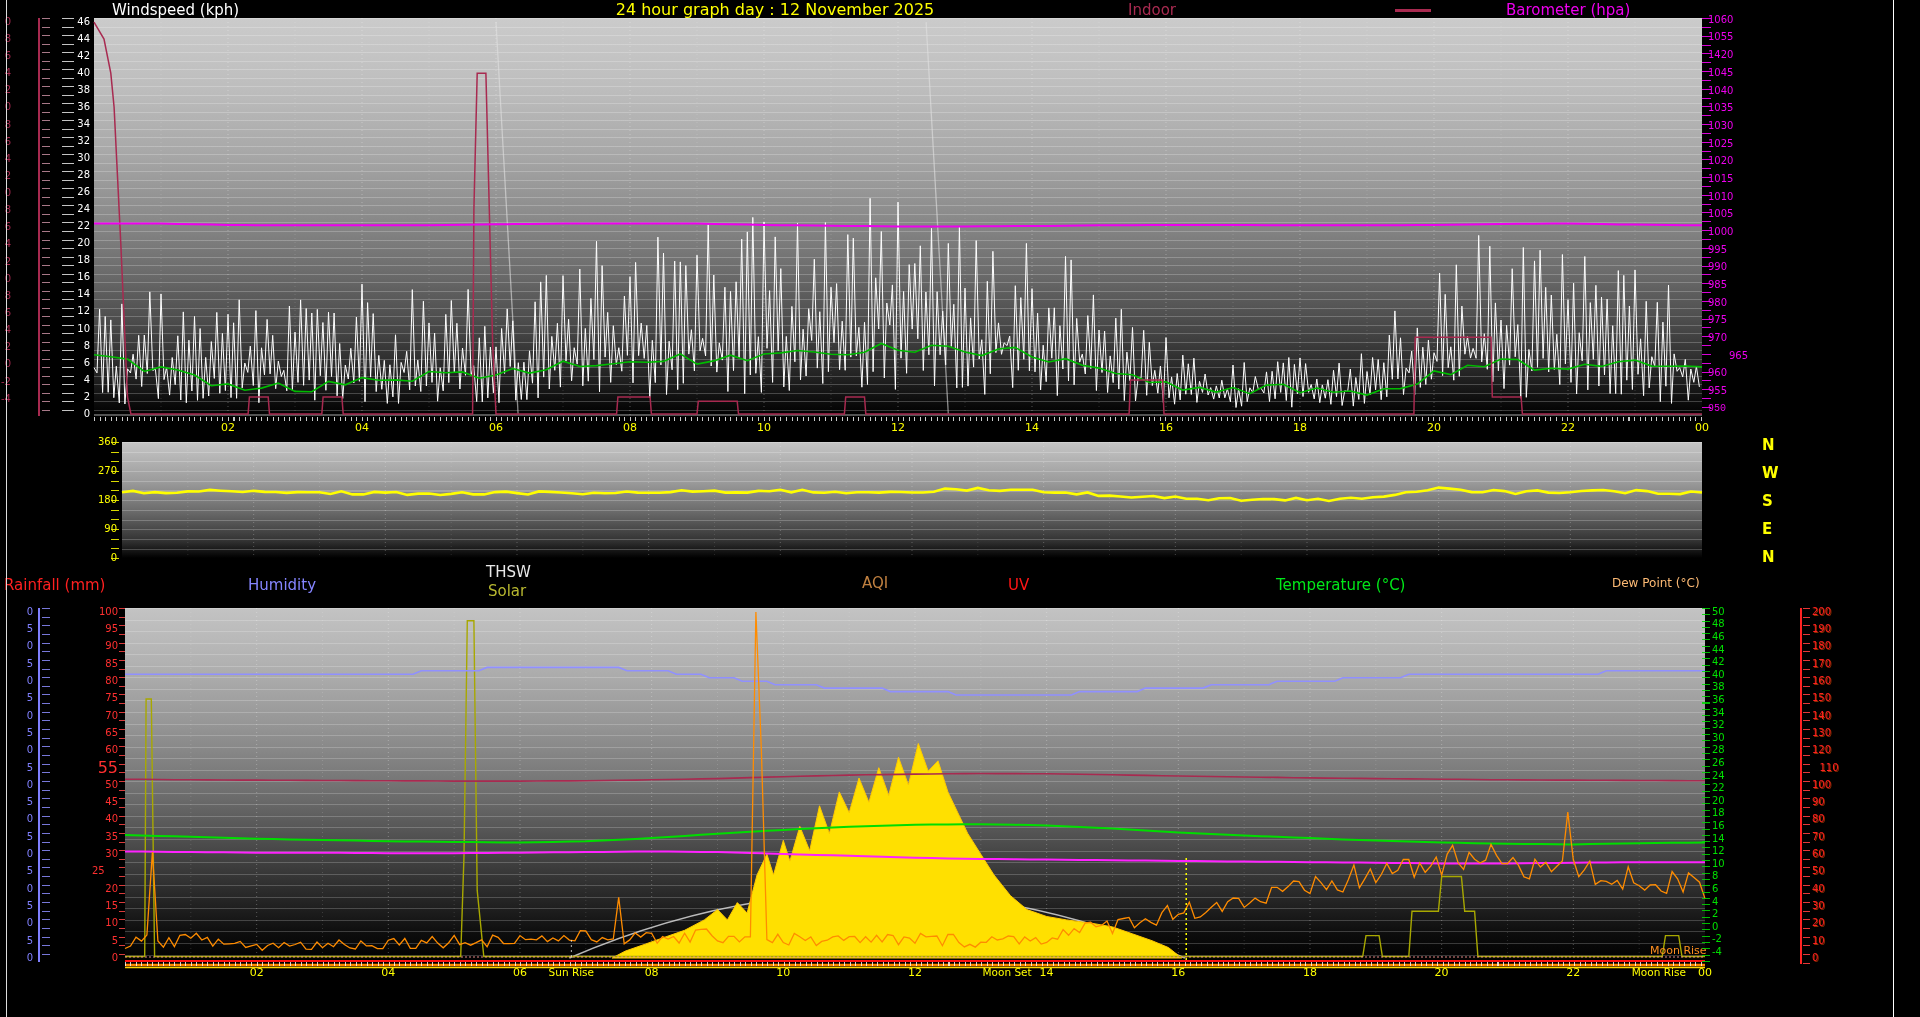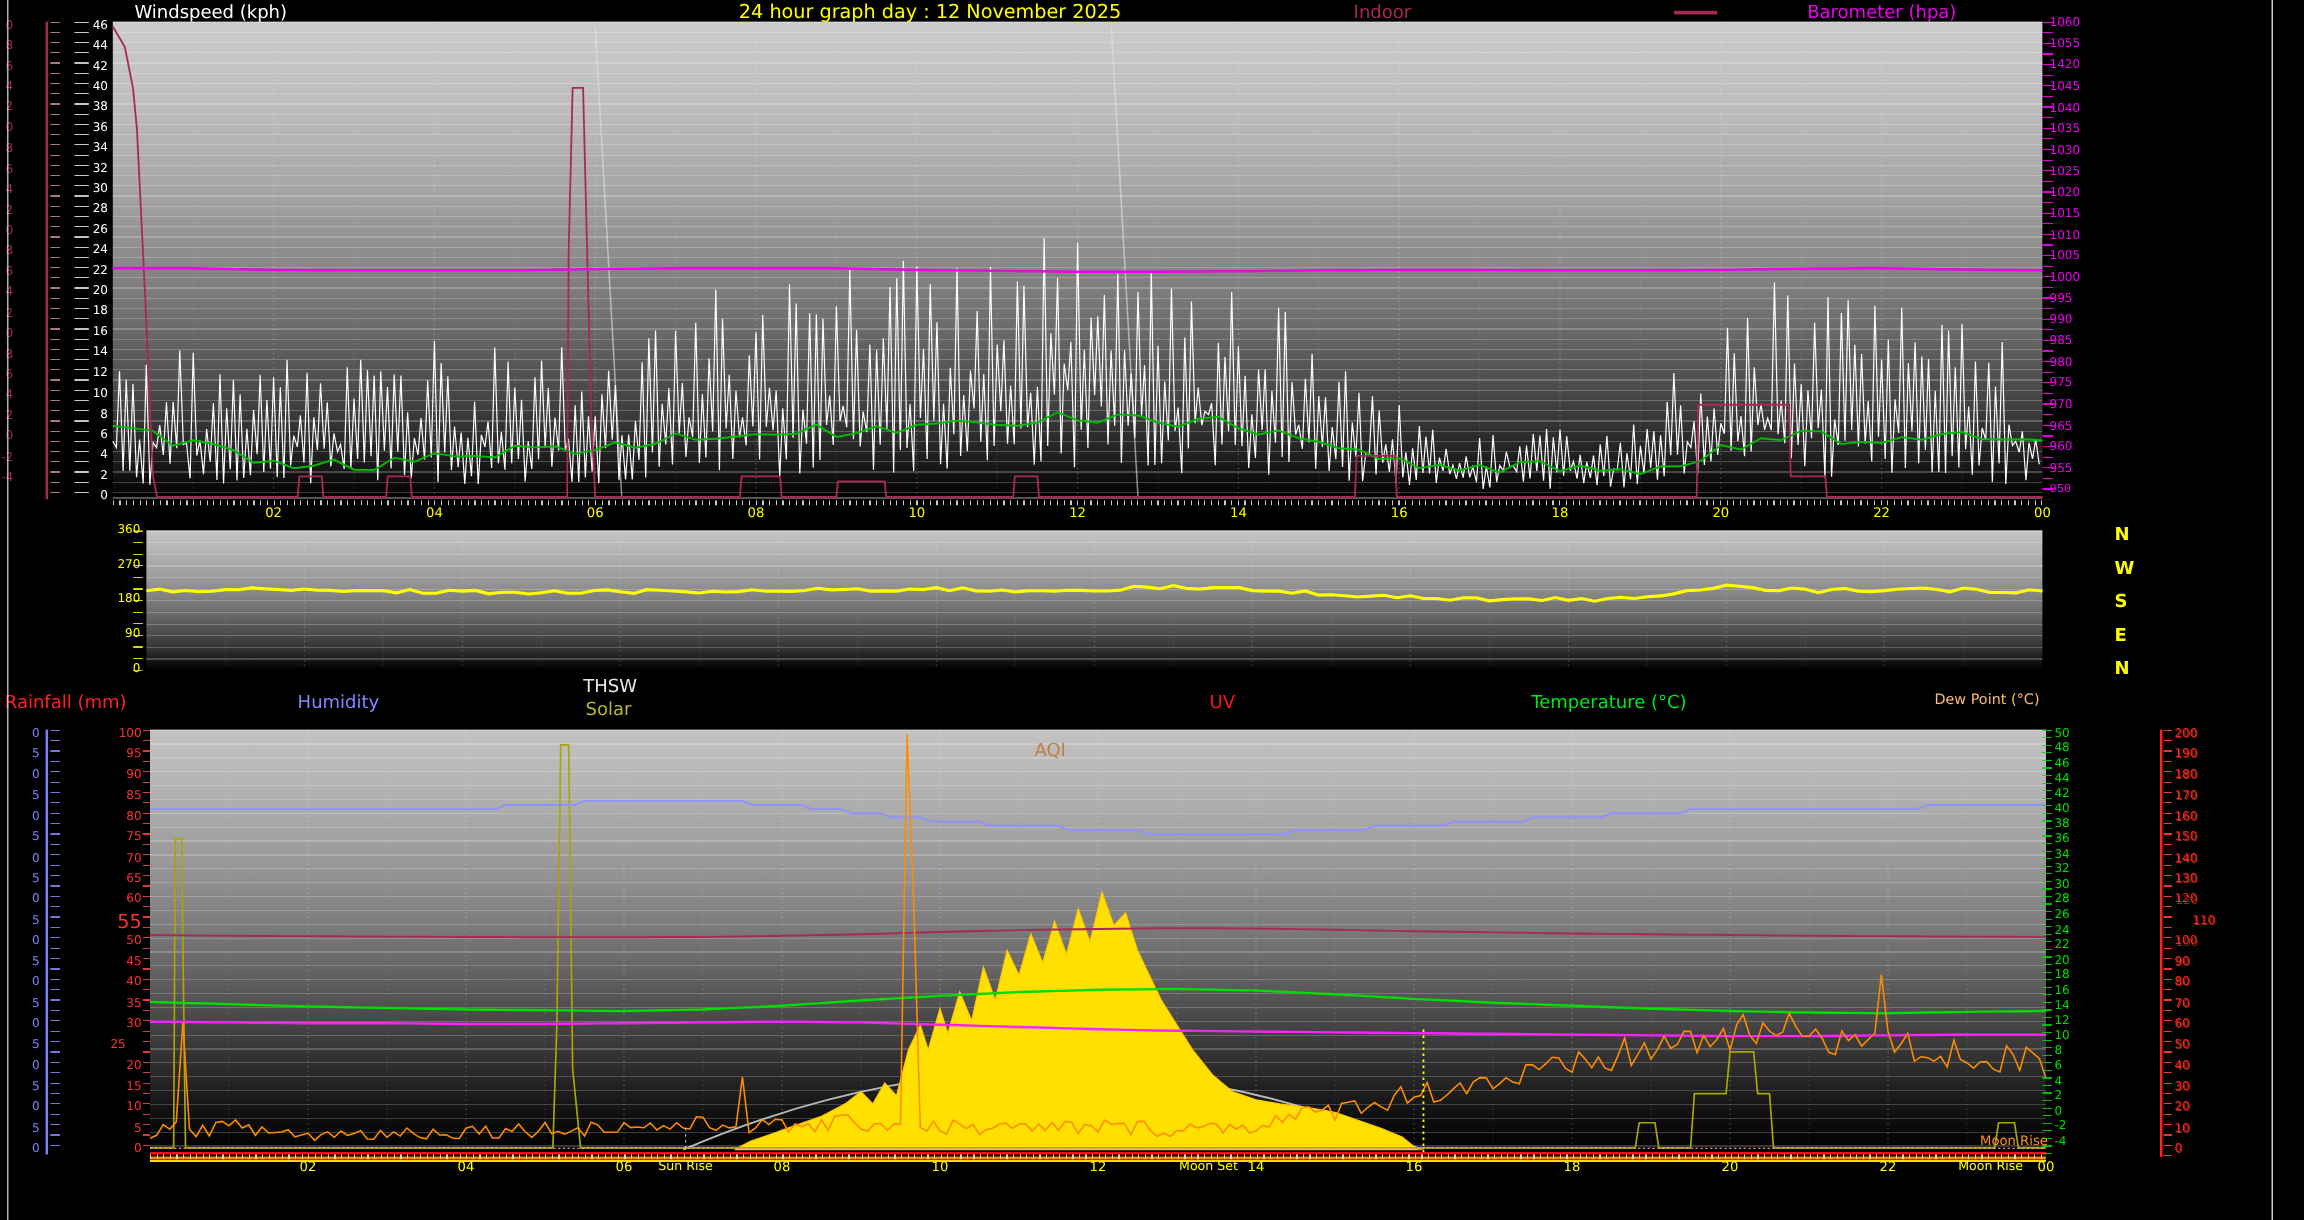--- a/index.html
+++ b/index.html
@@ -192,21 +192,21 @@
 <div style="position: absolute; white-space: nowrap; left: 1708px; top: 172.92px; width: 40px; text-align: left; font-size: 10px; color: rgb(238, 0, 238); line-height: 12px; text-shadow: none;">1015</div>
 <div style="position: absolute; white-space: nowrap; left: 1708px; top: 190.6px; width: 40px; text-align: left; font-size: 10px; color: rgb(238, 0, 238); line-height: 12px; text-shadow: none;">1010</div>
 <div style="position: absolute; white-space: nowrap; left: 1708px; top: 208.28px; width: 40px; text-align: left; font-size: 10px; color: rgb(238, 0, 238); line-height: 12px; text-shadow: none;">1005</div>
 <div style="position: absolute; white-space: nowrap; left: 1708px; top: 225.96px; width: 40px; text-align: left; font-size: 10px; color: rgb(238, 0, 238); line-height: 12px; text-shadow: none;">1000</div>
 <div style="position: absolute; white-space: nowrap; left: 1708px; top: 243.64px; width: 40px; text-align: left; font-size: 10px; color: rgb(238, 0, 238); line-height: 12px; text-shadow: none;">995</div>
 <div style="position: absolute; white-space: nowrap; left: 1708px; top: 261.32px; width: 40px; text-align: left; font-size: 10px; color: rgb(238, 0, 238); line-height: 12px; text-shadow: none;">990</div>
 <div style="position: absolute; white-space: nowrap; left: 1708px; top: 279px; width: 40px; text-align: left; font-size: 10px; color: rgb(238, 0, 238); line-height: 12px; text-shadow: none;">985</div>
 <div style="position: absolute; white-space: nowrap; left: 1708px; top: 296.68px; width: 40px; text-align: left; font-size: 10px; color: rgb(238, 0, 238); line-height: 12px; text-shadow: none;">980</div>
 <div style="position: absolute; white-space: nowrap; left: 1708px; top: 314.36px; width: 40px; text-align: left; font-size: 10px; color: rgb(238, 0, 238); line-height: 12px; text-shadow: none;">975</div>
 <div style="position: absolute; white-space: nowrap; left: 1708px; top: 332.04px; width: 40px; text-align: left; font-size: 10px; color: rgb(238, 0, 238); line-height: 12px; text-shadow: none;">970</div>
-<div style="position: absolute; white-space: nowrap; left: 1708px; top: 349.72px; width: 40px; text-align: left; font-size: 10px; color: rgb(238, 0, 238); line-height: 12px; text-shadow: none;">965</div>
+<div style="position: absolute; white-space: nowrap; left: 1708px; top: 349.72px; width: 40px; text-align: right; font-size: 10px; color: rgb(238, 0, 238); line-height: 12px; text-shadow: none;">965</div>
 <div style="position: absolute; white-space: nowrap; left: 1708px; top: 367.4px; width: 40px; text-align: left; font-size: 10px; color: rgb(238, 0, 238); line-height: 12px; text-shadow: none;">960</div>
 <div style="position: absolute; white-space: nowrap; left: 1708px; top: 385.08px; width: 40px; text-align: left; font-size: 10px; color: rgb(238, 0, 238); line-height: 12px; text-shadow: none;">955</div>
 <div style="position: absolute; white-space: nowrap; left: 1708px; top: 402.76px; width: 40px; text-align: left; font-size: 10px; color: rgb(238, 0, 238); line-height: 12px; text-shadow: none; font-family: Liberation Mono, monospace;">950</div>
 <div style="position: absolute; white-space: nowrap; left: 88px; top: 435.8px; width: 29px; text-align: right; font-size: 10px; color: rgb(255, 255, 0); line-height: 12px; text-shadow: none;">360</div>
 <div style="position: absolute; white-space: nowrap; left: 88px; top: 464.8px; width: 29px; text-align: right; font-size: 10px; color: rgb(255, 255, 0); line-height: 12px; text-shadow: none;">270</div>
 <div style="position: absolute; white-space: nowrap; left: 88px; top: 493.8px; width: 29px; text-align: right; font-size: 10px; color: rgb(255, 255, 0); line-height: 12px; text-shadow: none;">180</div>
 <div style="position: absolute; white-space: nowrap; left: 88px; top: 522.8px; width: 29px; text-align: right; font-size: 10px; color: rgb(255, 255, 0); line-height: 12px; text-shadow: none;">90</div>
 <div style="position: absolute; white-space: nowrap; left: 88px; top: 551.8px; width: 29px; text-align: right; font-size: 10px; color: rgb(255, 255, 0); line-height: 12px; text-shadow: none;">0</div>
 <div style="position: absolute; white-space: nowrap; left: 24px; top: 605.8px; width: 9px; text-align: right; font-size: 10px; color: rgb(128, 128, 255); line-height: 12px; text-shadow: none;">0</div>
 <div style="position: absolute; white-space: nowrap; left: 24px; top: 623.1px; width: 9px; text-align: right; font-size: 10px; color: rgb(128, 128, 255); line-height: 12px; text-shadow: none;">5</div>
@@ -280,21 +280,21 @@
 <div style="position: absolute; white-space: nowrap; left: 1712px; top: 946px; width: 30px; text-align: left; font-size: 10px; color: rgb(0, 224, 0); line-height: 12px; text-shadow: none;">-4</div>
 <div style="position: absolute; white-space: nowrap; left: 1812px; top: 605.8px; width: 34px; text-align: left; font-size: 10px; color: rgb(255, 32, 32); line-height: 12px; text-shadow: rgba(255, 80, 0, 0.55) 1px 1px 0px;">200</div>
 <div style="position: absolute; white-space: nowrap; left: 1812px; top: 623.1px; width: 34px; text-align: left; font-size: 10px; color: rgb(255, 32, 32); line-height: 12px; text-shadow: rgba(255, 80, 0, 0.55) 1px 1px 0px;">190</div>
 <div style="position: absolute; white-space: nowrap; left: 1812px; top: 640.4px; width: 34px; text-align: left; font-size: 10px; color: rgb(255, 32, 32); line-height: 12px; text-shadow: rgba(255, 80, 0, 0.55) 1px 1px 0px;">180</div>
 <div style="position: absolute; white-space: nowrap; left: 1812px; top: 657.7px; width: 34px; text-align: left; font-size: 10px; color: rgb(255, 32, 32); line-height: 12px; text-shadow: rgba(255, 80, 0, 0.55) 1px 1px 0px;">170</div>
 <div style="position: absolute; white-space: nowrap; left: 1812px; top: 675px; width: 34px; text-align: left; font-size: 10px; color: rgb(255, 32, 32); line-height: 12px; text-shadow: rgba(255, 80, 0, 0.55) 1px 1px 0px;">160</div>
 <div style="position: absolute; white-space: nowrap; left: 1812px; top: 692.3px; width: 34px; text-align: left; font-size: 10px; color: rgb(255, 32, 32); line-height: 12px; text-shadow: rgba(255, 80, 0, 0.55) 1px 1px 0px;">150</div>
 <div style="position: absolute; white-space: nowrap; left: 1812px; top: 709.6px; width: 34px; text-align: left; font-size: 10px; color: rgb(255, 32, 32); line-height: 12px; text-shadow: rgba(255, 80, 0, 0.55) 1px 1px 0px;">140</div>
 <div style="position: absolute; white-space: nowrap; left: 1812px; top: 726.9px; width: 34px; text-align: left; font-size: 10px; color: rgb(255, 32, 32); line-height: 12px; text-shadow: rgba(255, 80, 0, 0.55) 1px 1px 0px;">130</div>
 <div style="position: absolute; white-space: nowrap; left: 1812px; top: 744.2px; width: 34px; text-align: left; font-size: 10px; color: rgb(255, 32, 32); line-height: 12px; text-shadow: rgba(255, 80, 0, 0.55) 1px 1px 0px;">120</div>
-<div style="position: absolute; white-space: nowrap; left: 1812px; top: 761.5px; width: 34px; text-align: right; font-size: 10px; color: rgb(255, 32, 32); line-height: 12px; text-shadow: rgba(255, 80, 0, 0.55) 1px 1px 0px;">110</div>
+<div style="position: absolute; white-space: nowrap; left: 1812px; top: 761.5px; width: 34px; text-align: center; font-size: 10px; color: rgb(255, 32, 32); line-height: 12px; text-shadow: rgba(255, 80, 0, 0.55) 1px 1px 0px;">110</div>
 <div style="position: absolute; white-space: nowrap; left: 1812px; top: 778.8px; width: 34px; text-align: left; font-size: 10px; color: rgb(255, 32, 32); line-height: 12px; text-shadow: rgba(255, 80, 0, 0.55) 1px 1px 0px;">100</div>
 <div style="position: absolute; white-space: nowrap; left: 1812px; top: 796.1px; width: 34px; text-align: left; font-size: 10px; color: rgb(255, 32, 32); line-height: 12px; text-shadow: rgba(255, 80, 0, 0.55) 1px 1px 0px;">90</div>
 <div style="position: absolute; white-space: nowrap; left: 1812px; top: 813.4px; width: 34px; text-align: left; font-size: 10px; color: rgb(255, 32, 32); line-height: 12px; text-shadow: rgba(255, 80, 0, 0.55) 1px 1px 0px;">80</div>
 <div style="position: absolute; white-space: nowrap; left: 1812px; top: 830.7px; width: 34px; text-align: left; font-size: 10px; color: rgb(255, 32, 32); line-height: 12px; text-shadow: rgba(255, 80, 0, 0.55) 1px 1px 0px;">70</div>
 <div style="position: absolute; white-space: nowrap; left: 1812px; top: 848px; width: 34px; text-align: left; font-size: 10px; color: rgb(255, 32, 32); line-height: 12px; text-shadow: rgba(255, 80, 0, 0.55) 1px 1px 0px;">60</div>
 <div style="position: absolute; white-space: nowrap; left: 1812px; top: 865.3px; width: 34px; text-align: left; font-size: 10px; color: rgb(255, 32, 32); line-height: 12px; text-shadow: rgba(255, 80, 0, 0.55) 1px 1px 0px;">50</div>
 <div style="position: absolute; white-space: nowrap; left: 1812px; top: 882.6px; width: 34px; text-align: left; font-size: 10px; color: rgb(255, 32, 32); line-height: 12px; text-shadow: rgba(255, 80, 0, 0.55) 1px 1px 0px;">40</div>
 <div style="position: absolute; white-space: nowrap; left: 1812px; top: 899.9px; width: 34px; text-align: left; font-size: 10px; color: rgb(255, 32, 32); line-height: 12px; text-shadow: rgba(255, 80, 0, 0.55) 1px 1px 0px;">30</div>
 <div style="position: absolute; white-space: nowrap; left: 1812px; top: 917.2px; width: 34px; text-align: left; font-size: 10px; color: rgb(255, 32, 32); line-height: 12px; text-shadow: rgba(255, 80, 0, 0.55) 1px 1px 0px;">20</div>
 <div style="position: absolute; white-space: nowrap; left: 1812px; top: 934.5px; width: 34px; text-align: left; font-size: 10px; color: rgb(255, 32, 32); line-height: 12px; text-shadow: rgba(255, 80, 0, 0.55) 1px 1px 0px;">10</div>
@@ -329,21 +329,21 @@
 <div style="position: absolute; white-space: nowrap; left: 1702px; top: 421px; transform: translateX(-50%); font-size: 11px; color: rgb(255, 255, 0);">00</div>
 <div style="position: absolute; white-space: nowrap; left: 1704.92px; top: 966px; transform: translateX(-50%); font-size: 11px; color: rgb(255, 255, 0);">00</div>
 <div style="position: absolute; white-space: nowrap; left: 571.327px; top: 966px; transform: translateX(-50%); font-size: 10.5px; color: rgb(255, 255, 0);">Sun Rise</div>
 <div style="position: absolute; white-space: nowrap; left: 1007.12px; top: 966px; transform: translateX(-50%); font-size: 10.5px; color: rgb(255, 255, 0);">Moon Set</div>
 <div style="position: absolute; white-space: nowrap; left: 1658.84px; top: 966px; transform: translateX(-50%); font-size: 10.5px; color: rgb(255, 255, 0);">Moon Rise</div>
 <div style="position: absolute; white-space: nowrap; left: 1650px; top: 944px; font-size: 11px; color: rgb(255, 144, 32);">Moon Rise</div>
 <div style="position: absolute; white-space: nowrap; left: 4px; top: 576px; font-size: 15px; color: rgb(255, 32, 32);">Rainfall (mm)</div>
 <div style="position: absolute; white-space: nowrap; left: 248px; top: 576px; font-size: 15px; color: rgb(133, 133, 255);">Humidity</div>
 <div style="position: absolute; white-space: nowrap; left: 486px; top: 563px; font-size: 15px; color: rgb(232, 232, 232);">THSW</div>
 <div style="position: absolute; white-space: nowrap; left: 488px; top: 582px; font-size: 15px; color: rgb(184, 184, 48);">Solar</div>
-<div style="position: absolute; white-space: nowrap; left: 862px; top: 574px; font-size: 15px; color: rgb(192, 128, 64); margin-top: 42px;">AQI</div>
+<div style="position: absolute; white-space: nowrap; left: 862px; top: 574px; font-size: 15px; color: rgb(192, 128, 64);">AQI</div>
 <div style="position: absolute; white-space: nowrap; left: 1008px; top: 576px; font-size: 15px; color: rgb(255, 21, 21);">UV</div>
 <div style="position: absolute; white-space: nowrap; left: 1276px; top: 576px; font-size: 15px; color: rgb(0, 232, 24);">Temperature (°C)</div>
 <div style="position: absolute; white-space: nowrap; left: 1612px; top: 576px; font-size: 12px; color: #fdba74;">Dew Point (°C)</div>
 <div style="position: absolute; white-space: nowrap; left: 6px; top: 0px; width: 1px; height: 1017px; background: rgb(221, 221, 221);"></div>
 <div style="position: absolute; white-space: nowrap; left: 1893px; top: 0px; width: 1px; height: 1017px; background: rgb(255, 255, 255);"></div>
 <div style="position: absolute; white-space: nowrap; left: 38px; top: 18px; width: 2px; height: 398px; background: rgb(168, 42, 80);"></div>
 <div style="position: absolute; white-space: nowrap; left: 42px; top: 18px; width: 8px; height: 398px; background-image: repeating-linear-gradient(rgba(210, 150, 170, 0.8) 0px, rgba(210, 150, 170, 0.8) 1px, transparent 1px, transparent 8.52px);"></div>
 <div style="position: absolute; white-space: nowrap; left: 62px; top: 18px; width: 12px; height: 398px; background-image: repeating-linear-gradient(rgba(230, 230, 230, 0.85) 0px, rgba(230, 230, 230, 0.85) 1px, transparent 1px, transparent 8.52px);"></div>
 <div style="position: absolute; white-space: nowrap; left: 1702px; top: 18px; width: 9px; height: 398px; background-image: repeating-linear-gradient(rgba(255, 0, 255, 0.85) 0px, rgba(255, 0, 255, 0.85) 1px, transparent 1px, transparent 8.84px);"></div>
 <div style="position: absolute; white-space: nowrap; left: 94px; top: 417px; width: 1608px; height: 4px; background-image: repeating-linear-gradient(to right, rgba(255, 255, 255, 0.8) 0px, rgba(255, 255, 255, 0.8) 1px, transparent 1px, transparent 5.58px);"></div>

